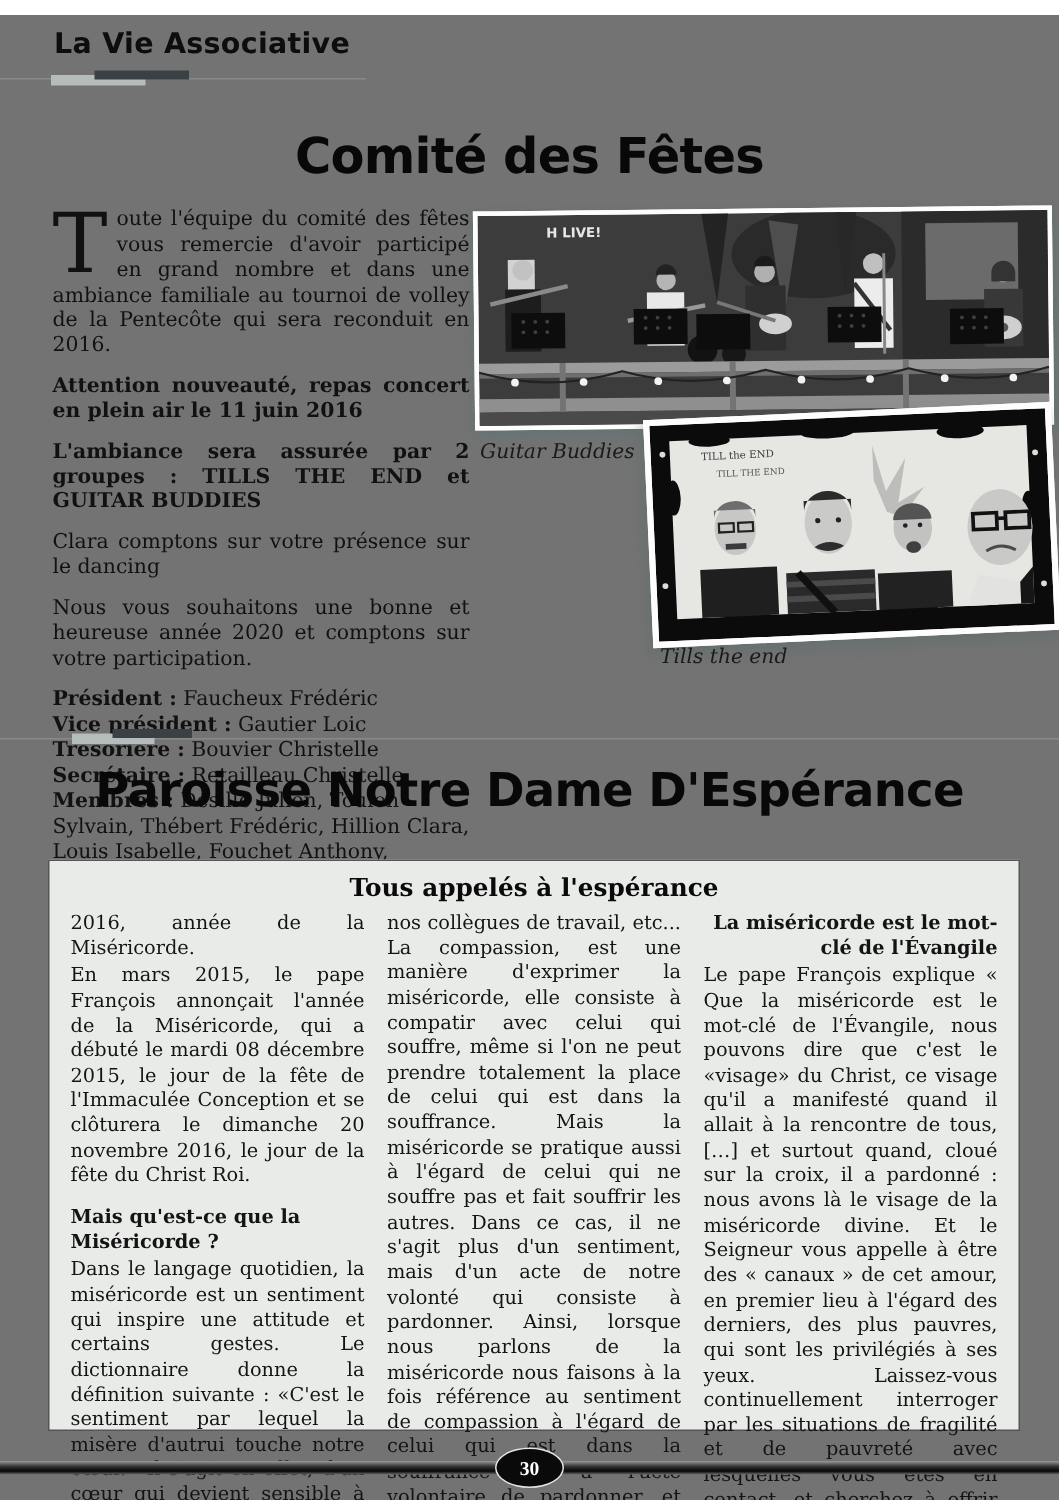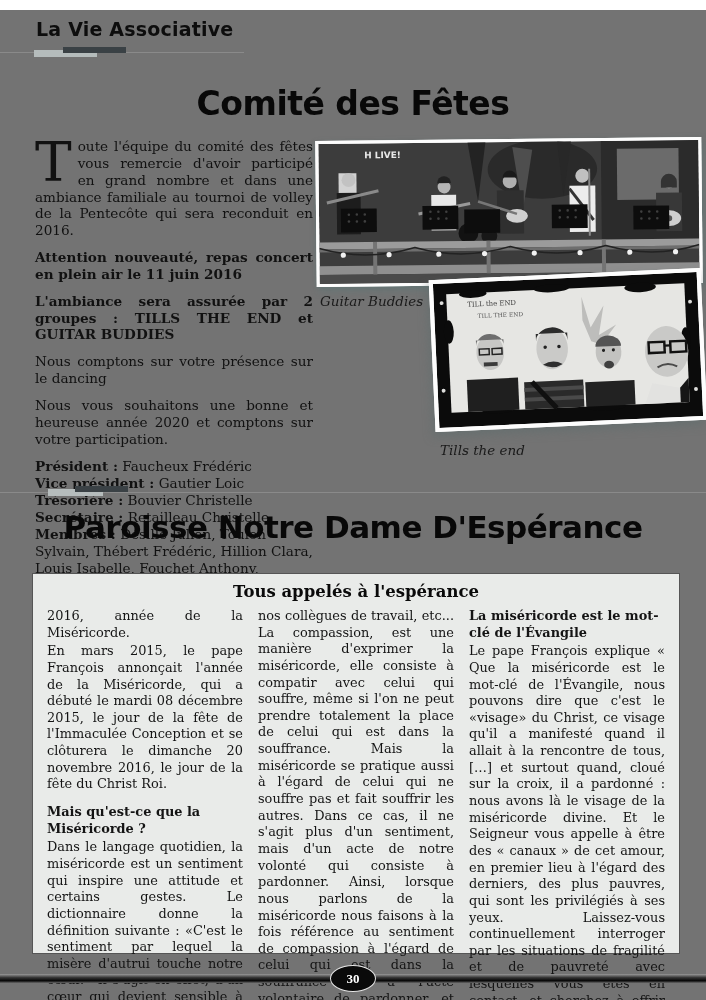--- a/index.html
+++ b/index.html
@@ -45,21 +45,21 @@
   
   .photo1 {
     position:absolute; left:316px; top:129px; width:386px; height:146px;
     background:#fff; border:3px solid #fdfdfd;
     box-shadow:2px 4px 7px rgba(96,118,118,.65), -1px 1px 3px rgba(96,118,118,.35);
     transform:rotate(-0.6deg);
   }
   .photo1 svg, .photo2 svg { display:block; width:100%; height:100%; }
   .caption { font-style:italic; font-size:13.5px; color:#1a1a1a; position:absolute; }
   .caption-1 { left:320px; top:283px; }
-  .caption-2 { left:440px; top:432px; }
+  .caption-2 { left:440px; top:420px; }
   .photo2 {
     position:absolute; left:432px; top:264px; width:272px; height:152px;
     background:#fff; border:4px solid #fdfdfd;
     box-shadow:-3px 5px 8px rgba(96,110,110,.6);
     transform:rotate(-2.6deg);
   }
 
   
   .rule-2 { position:absolute; left:0; top:482px; width:706px; height:1px; background:#8a8a8a; }
   .bar-light-2 { position:absolute; left:48px; top:479px; width:55px; height:7px; background:#b5bcbc; }
@@ -71,21 +71,21 @@
     background:#e9ebe9; border:1px solid #555;
     padding:8px 14px 20px 14px;
   }
   .hope-title {
     text-align:center; font-weight:bold; font-size:16.5px; margin-bottom:7px; color:#0a0a0a;
   }
   .hope-cols { display:flex; gap:15px; }
   .hope-col { flex:1; font-size:12.9px; line-height:1.29; text-align:justify; color:#141414; }
   .hope-col p { margin-bottom:2px; }
   .hope-col .head { font-weight:bold; margin-top:11px; text-align:left; }
-  .hope-col .head-first { margin-top:0; }
+  .hope-col .head-first { margin-top:0;text-align:right; }
 
   
   .footer-bar {
     position:absolute; left:0; top:964px; width:706px; height:9px;
     background:linear-gradient(to bottom, #9a9a9a 0%, #343434 40%, #060606 75%, #6a6a6a 100%);
   }
   .page-num {
     position:absolute; left:330px; top:955px; width:46px; height:27px;
     background:#0a0a0a; border:1px solid #e5e5e5; border-radius:50%;
     color:#fff; font-family:Liberation Serif, serif; font-weight:bold; font-size:13px;
@@ -101,21 +101,21 @@
   <div class="rule-1"></div>
   <div class="bar-light-1"></div>
   <div class="bar-dark-1"></div>
 
   <div class="section-title title-comite">Comité des Fêtes</div>
 
   <div class="col-left">
     <p><span class="dropcap">T</span><span>oute l'équipe du comité des fêtes vous remercie d'avoir participé en grand nombre et dans une ambiance familiale au tournoi de volley de la Pentecôte qui sera reconduit en 2016.</span></p>
     <p class="b">Attention nouveauté, repas concert en plein air le 11 juin 2016</p>
     <p class="b">L'ambiance sera assurée par 2 groupes : TILLS THE END et GUITAR BUDDIES</p>
-    <p>Nous comptons sur votre présence sur le dancing</p>
+    <p>Clara comptons sur votre présence sur le dancing</p>
     <p>Nous vous souhaitons une bonne et heureuse année 2020 et comptons sur votre participation.</p>
     <div class="bureau-block">
       <div class="bureau-line"><span class="role">Président :</span><span> Faucheux Frédéric</span></div>
       <div class="bureau-line"><span class="role">Vice président :</span><span> Gautier Loic</span></div>
       <div class="bureau-line"><span class="role">Trésorière :</span><span> Bouvier Christelle</span></div>
       <div class="bureau-line"><span class="role">Secrétaire :</span><span> Retailleau Christelle</span></div>
       <div class="bureau-line"><span class="role">Membres :</span><span> Désille Julien, Toulon Sylvain, Thébert Frédéric, Hillion Clara, Louis Isabelle, Fouchet Anthony, Gendry Mathias.</span></div>
     </div>
   </div>
 

